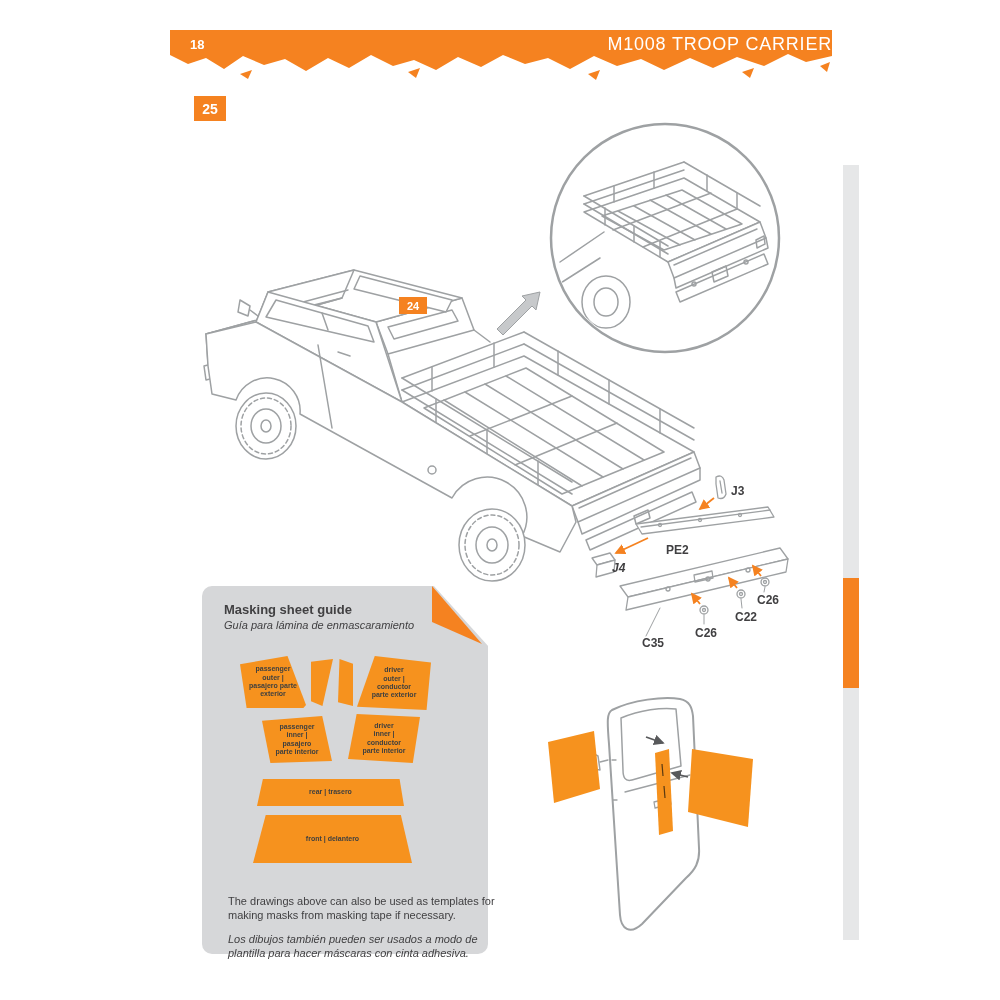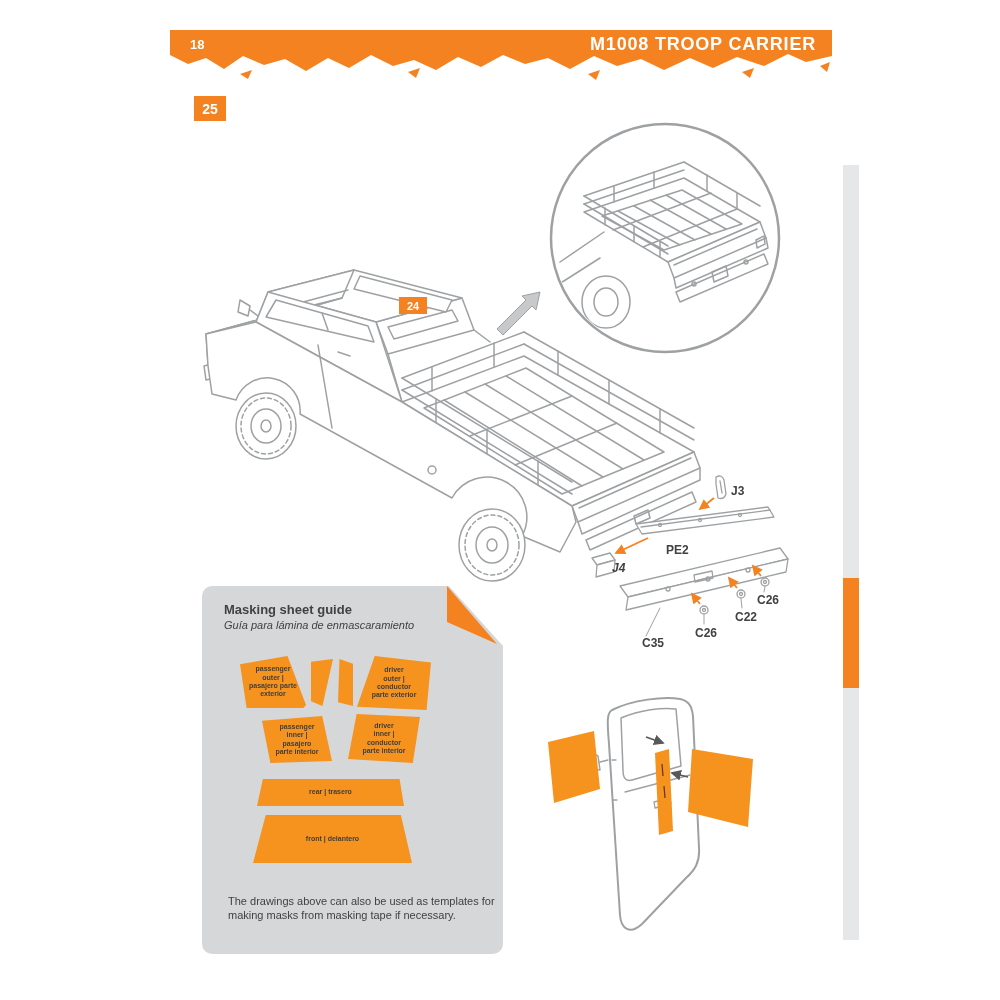--- a/index.html
+++ b/index.html
@@ -2,41 +2,41 @@
 <html><head>
 <meta charset="utf-8">
 <style>
   html,body{margin:0;padding:0;background:#ffffff;}
   .page{position:relative;width:1000px;height:1000px;background:#fff;overflow:hidden;
         font-family:"Liberation Sans",sans-serif;border-radius:20px;}
   svg.art{position:absolute;left:0;top:0;width:1000px;height:1000px;}
 
   
   .page-num{position:absolute;left:190px;top:37px;color:#fff;font-weight:bold;font-size:13px;z-index:3;}
-  .hdr-title{position:absolute;right:184px;top:34px;color:#fff;font-weight:bold;font-size:18px;
+  .hdr-title{position:absolute;right:168px;top:34px;color:#fff;font-weight:normal;font-size:18px;
              letter-spacing:.8px;z-index:3;}
 
   
   .badge{position:absolute;background:#f58220;color:#fff;font-weight:bold;
          display:flex;align-items:center;justify-content:center;z-index:3;}
   .badge-25{left:194px;top:96px;width:32px;height:25px;font-size:14px;text-align:right;}
   .badge-24{left:399px;top:261px;width:28px;height:17px;font-size:11px;margin-top:36px;}
 
   
   .strip{position:absolute;left:843px;width:16px;z-index:2;}
   .strip-top{top:165px;height:413px;background:#e6e7e8;}
   .strip-orange{top:578px;height:110px;background:#f58220;}
   .strip-bottom{top:688px;height:252px;background:#e6e7e8;}
 
   
   .plabel{position:absolute;font-size:12px;font-weight:bold;color:#414042;z-index:3;}
 
   
   .panel{position:absolute;left:202px;top:586px;width:286px;height:368px;background:#d6d7d9;
-         border-radius:10px;z-index:2;padding-left:15px;}
+         border-radius:10px;z-index:2;}
   .panel .fold-cut{position:absolute;right:-1px;top:-1px;width:56px;height:62px;background:#fff;
          clip-path:polygon(0 0,100% 0,100% 100%);}
   .panel .fold-flap{position:absolute;right:6px;top:0;width:50px;height:58px;background:#f58220;
          clip-path:polygon(0 0,100% 100%,0 62%);}
   .panel-title{position:absolute;left:22px;top:16px;margin:0;font-size:13px;font-weight:bold;color:#414042;}
   .panel-sub{position:absolute;left:22px;top:33px;margin:0;font-size:11px;font-weight:normal;
              font-style:italic;color:#414042;}
   .mask{position:absolute;background:#f6921e;display:flex;align-items:center;justify-content:center;}
   .mask-label{font-size:7px;font-weight:bold;color:#40403f;text-align:center;white-space:pre-line;line-height:1.2;}
   .m-po{left:38px;top:70px;width:66px;height:52px;clip-path:polygon(0% 16%,72% 0%,100% 94%,96% 100%,10% 100%);}
@@ -309,15 +309,16 @@
 parte interior</span>
     </div>
     <div class="mask m-re">
       <span class="mask-label">rear | trasero</span>
     </div>
     <div class="mask m-fr">
       <span class="mask-label">front | delantero</span>
     </div>
 
     <p class="note note-en">The drawings above can also be used as templates for making masks from masking tape if necessary.</p>
+    <p class="note note-es">Los dibujos también pueden ser usados a modo de plantilla para hacer máscaras con cinta adhesiva.</p>
   </div>
 
 </div>
 
 </body></html>

